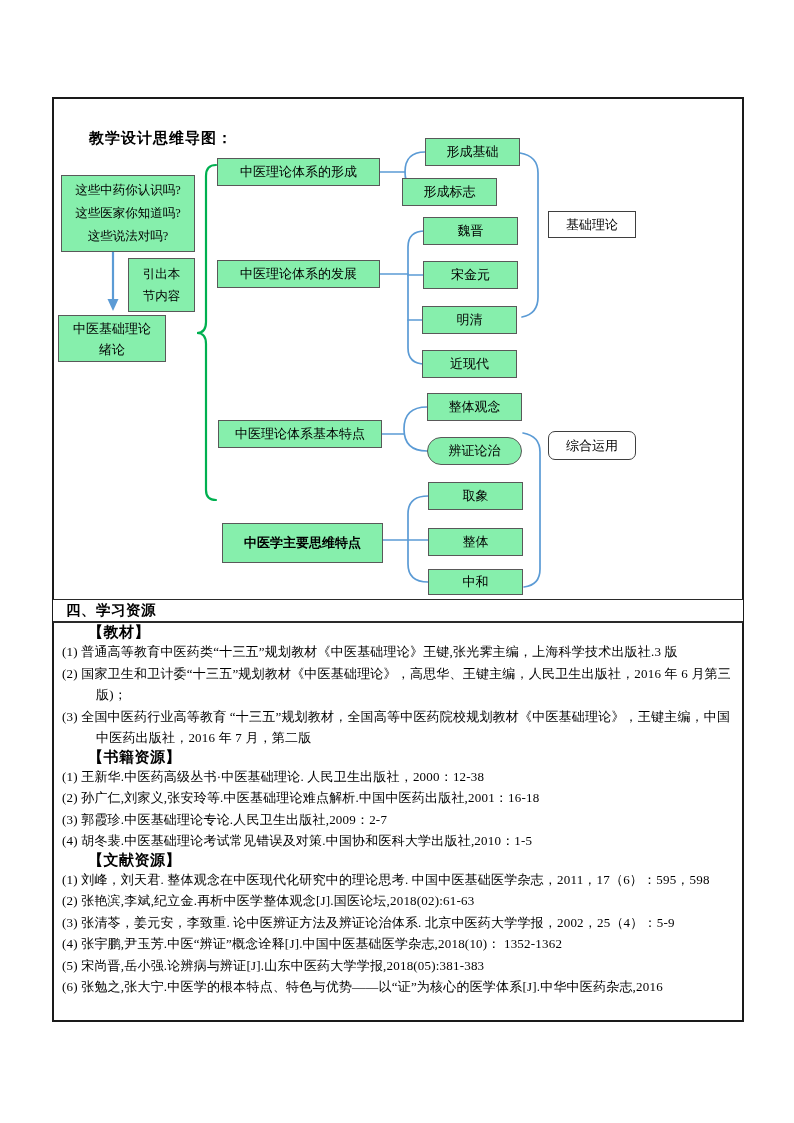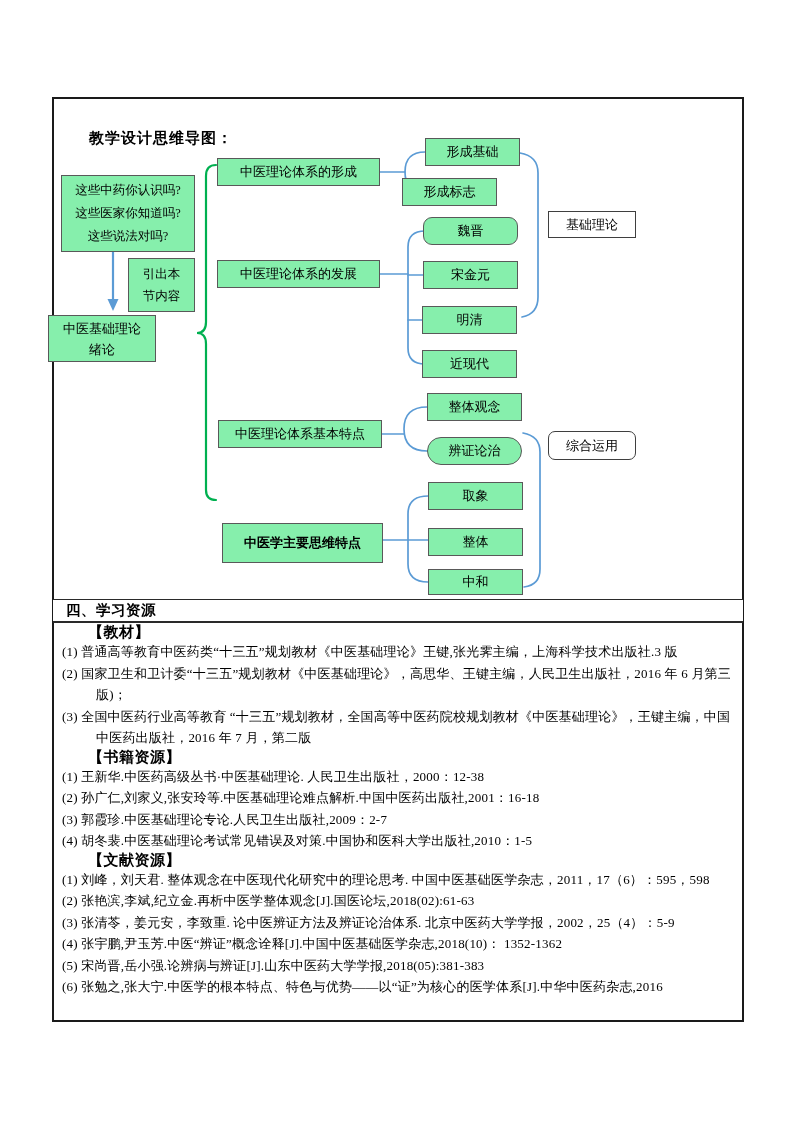--- a/index.html
+++ b/index.html
@@ -13,31 +13,31 @@
   .hline1 { top:599px; }
   .hline2 { top:621px; }
 
   
   .diagram-title { position:absolute; left:89px; top:129px; font-size:15px; font-weight:bold; letter-spacing:1px; }
   .dbox { position:absolute; border:1.6px solid #595959; background:#86efac; display:flex; flex-direction:column; align-items:center; justify-content:center; text-align:center; font-size:13px; line-height:20px; }
   .lbox { position:absolute; border:1.2px solid #3f3f3f; background:#fff; display:flex; align-items:center; justify-content:center; text-align:center; font-size:13px; }
 
   #question-box { left:61px; top:175px; width:134px; height:77px; font-size:12.5px; line-height:23px; }
   #intro-box    { left:128px; top:258px; width:67px; height:54px; font-size:12.5px; line-height:22px; }
-  #root-box     { left:48px; top:315px; width:108px; height:47px; font-size:13px; line-height:21px; }
+  #root-box     { left:58px; top:315px; width:108px; height:47px; font-size:13px; line-height:21px; }
 
   #topic-0 { left:217px; top:158px; width:163px; height:28px; }
   #topic-1 { left:217px; top:260px; width:163px; height:28px; }
   #topic-2 { left:218px; top:420px; width:164px; height:28px; }
   #topic-3 { left:222px; top:523px; width:161px; height:40px;font-weight:bold; }
 
   .child { width:95px; height:28px; }
   #child-0-0 { left:425px; top:138px; }
   #child-0-1 { left:402px; top:178px; }
-  #child-1-0 { left:423px; top:217px;border-radius:9px; }
+  #child-1-0 { left:423px; top:217px; }
   #child-1-1 { left:423px; top:261px; }
   #child-1-2 { left:422px; top:306px; }
   #child-1-3 { left:422px; top:350px; }
   #child-2-0 { left:427px; top:393px; }
   #child-2-1 { left:427px; top:437px;border-radius:14px; }
   #child-3-0 { left:428px; top:482px; }
   #child-3-1 { left:428px; top:528px; }
   #child-3-2 { left:428px; top:569px; height:26px; }
 
   #side-0 { left:548px; top:211px; width:88px; height:27px; }

